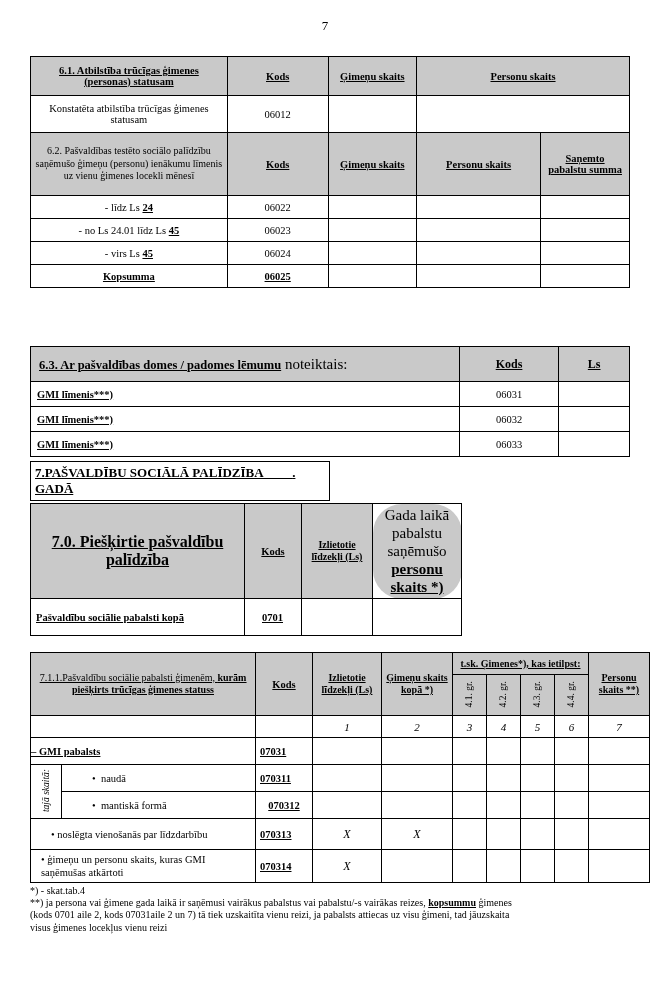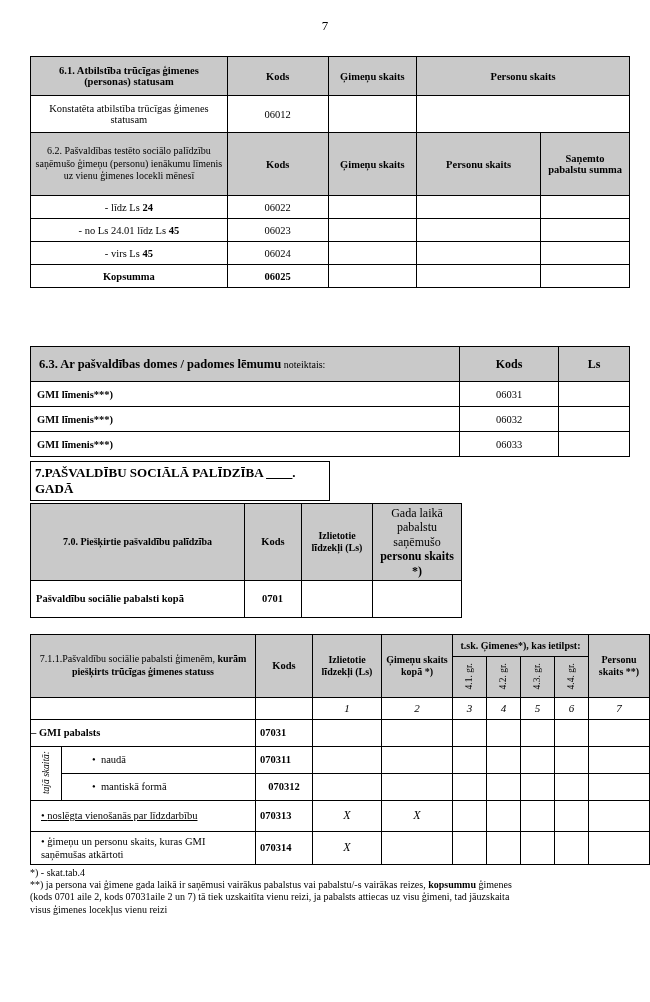--- a/index.html
+++ b/index.html
@@ -34,21 +34,21 @@
   }
   td, th {
     border: 1px solid #000000;
     padding: 2px 4px;
     vertical-align: middle;
     font-size: 10.5px;
     font-weight: normal;
     text-align: center;
   }
   .shaded { background: #c9c9c9; }
-  .bold { font-weight: bold; }
+  .bold { font-weight: bold; text-decoration: underline; }
   .left { text-align: left; }
   .t1 {
     margin: 22px 0 0 30px;
     width: 600px;
   }
   .t1 td { height: 18px; }
   .t2 {
     margin: 58px 0 0 30px;
     width: 600px;
   }
@@ -150,21 +150,21 @@
       <td></td>
       <td></td>
     </tr>
   </tbody>
     </table>
 
   <table class="t2">
     <tbody>
         <tr>
       <td class="shaded left" style="width:440px; height:30px; padding-left:8px;">
-        <span class="bold" style="font-size:12.5px;">6.3. Ar pašvaldības domes / padomes lēmumu</span><span style="font-size:10px;"> noteiktais:</span>
+        <span class="bold" style="font-size:12.5px;">6.3. Ar pašvaldības domes / padomes lēmumu</span><span style="font-size:15px;"> noteiktais:</span>
       </td>
       <td class="shaded bold" style="width:95px; font-size:12px;">Kods</td>
       <td class="shaded bold" style="width:65px; font-size:12px;">Ls</td>
     </tr>
     <tr>
       <td class="left bold" style="padding-left:6px;">GMI līmenis***)</td>
       <td>06031</td>
       <td></td>
     </tr>
     <tr>
@@ -187,24 +187,24 @@
       <td class="left bold" style="width:290px; font-size:13px; padding:3px 4px;">
         <span>7.PAŠVALDĪBU SOCIĀLĀ PALĪDZĪBA </span><span style="text-decoration:underline;">____</span><span>. GADĀ</span>
       </td>
     </tr>
   </tbody>
     </table>
 
   <table class="t4">
     <tbody>
         <tr>
-      <td class="shaded bold" style="width:205px; height:62px; font-size:10px;">7.0. Piešķirtie pašvaldību  palīdzība</td>
+      <td class="shaded bold" style="width:205px; height:62px; font-size:16px;">7.0. Piešķirtie pašvaldību  palīdzība</td>
       <td class="shaded bold" style="width:48px;">Kods</td>
       <td class="shaded bold" style="width:62px; font-size:10px; line-height:1.2;">Izlietotie līdzekļi (Ls)</td>
-      <td class="shaded" style="width:80px; font-size:12px; line-height:1.2;">
+      <td class="shaded" style="width:80px; font-size:15px; line-height:1.2;border-radius:29px;">
         <span>Gada laikā pabalstu saņēmušo </span><span class="bold">personu skaits *)</span>
       </td>
     </tr>
     <tr>
       <td class="left bold" style="height:32px; padding-left:5px;">Pašvaldību sociālie pabalsti kopā</td>
       <td class="bold left" style="padding-left:17px;">0701</td>
       <td></td>
       <td></td>
     </tr>
   </tbody>
@@ -267,21 +267,21 @@
       <td class="bold left" style="padding-left:4px;text-align:center;">070312</td>
       <td></td>
       <td></td>
       <td></td>
       <td></td>
       <td></td>
       <td></td>
       <td></td>
     </tr>
     <tr>
-      <td colspan="2" class="left" style="height:26px; padding-left:10px;text-decoration:underline;">•&nbsp;<span>noslēgta vienošanās par līdzdarbību</span></td>
+      <td colspan="2" class="left" style="height:26px; padding-left:20px;">•&nbsp;<span>noslēgta vienošanās par līdzdarbību</span></td>
       <td class="bold left" style="padding-left:4px;">070313</td>
       <td class="x-mark">X</td>
       <td class="x-mark">X</td>
       <td></td>
       <td></td>
       <td></td>
       <td></td>
       <td></td>
     </tr>
     <tr>

